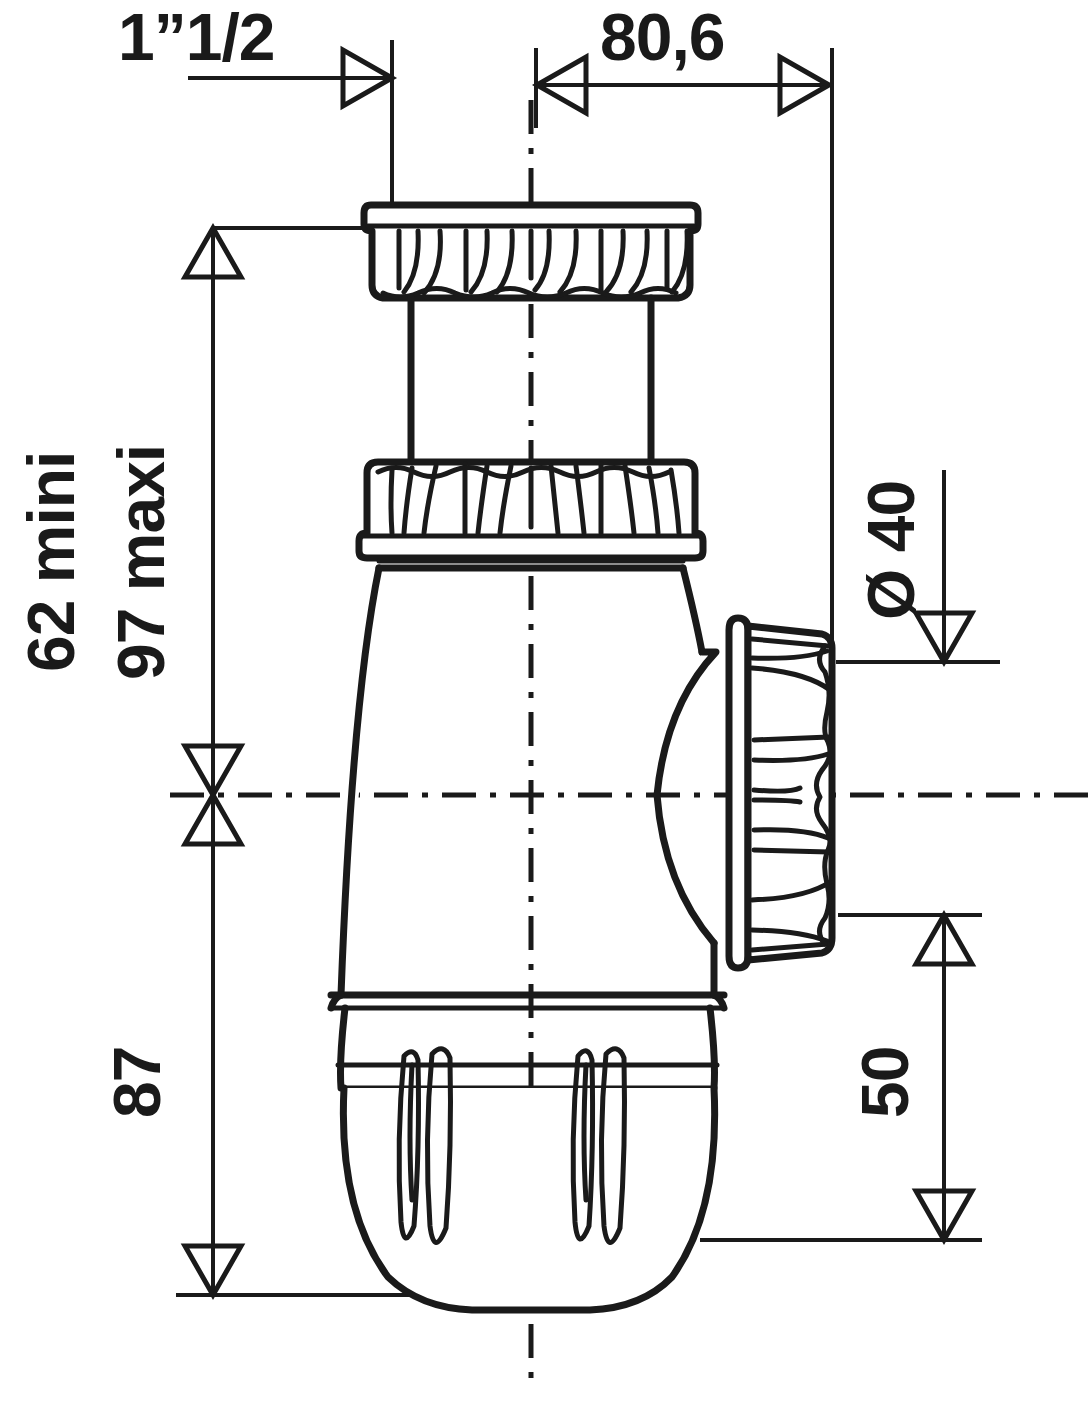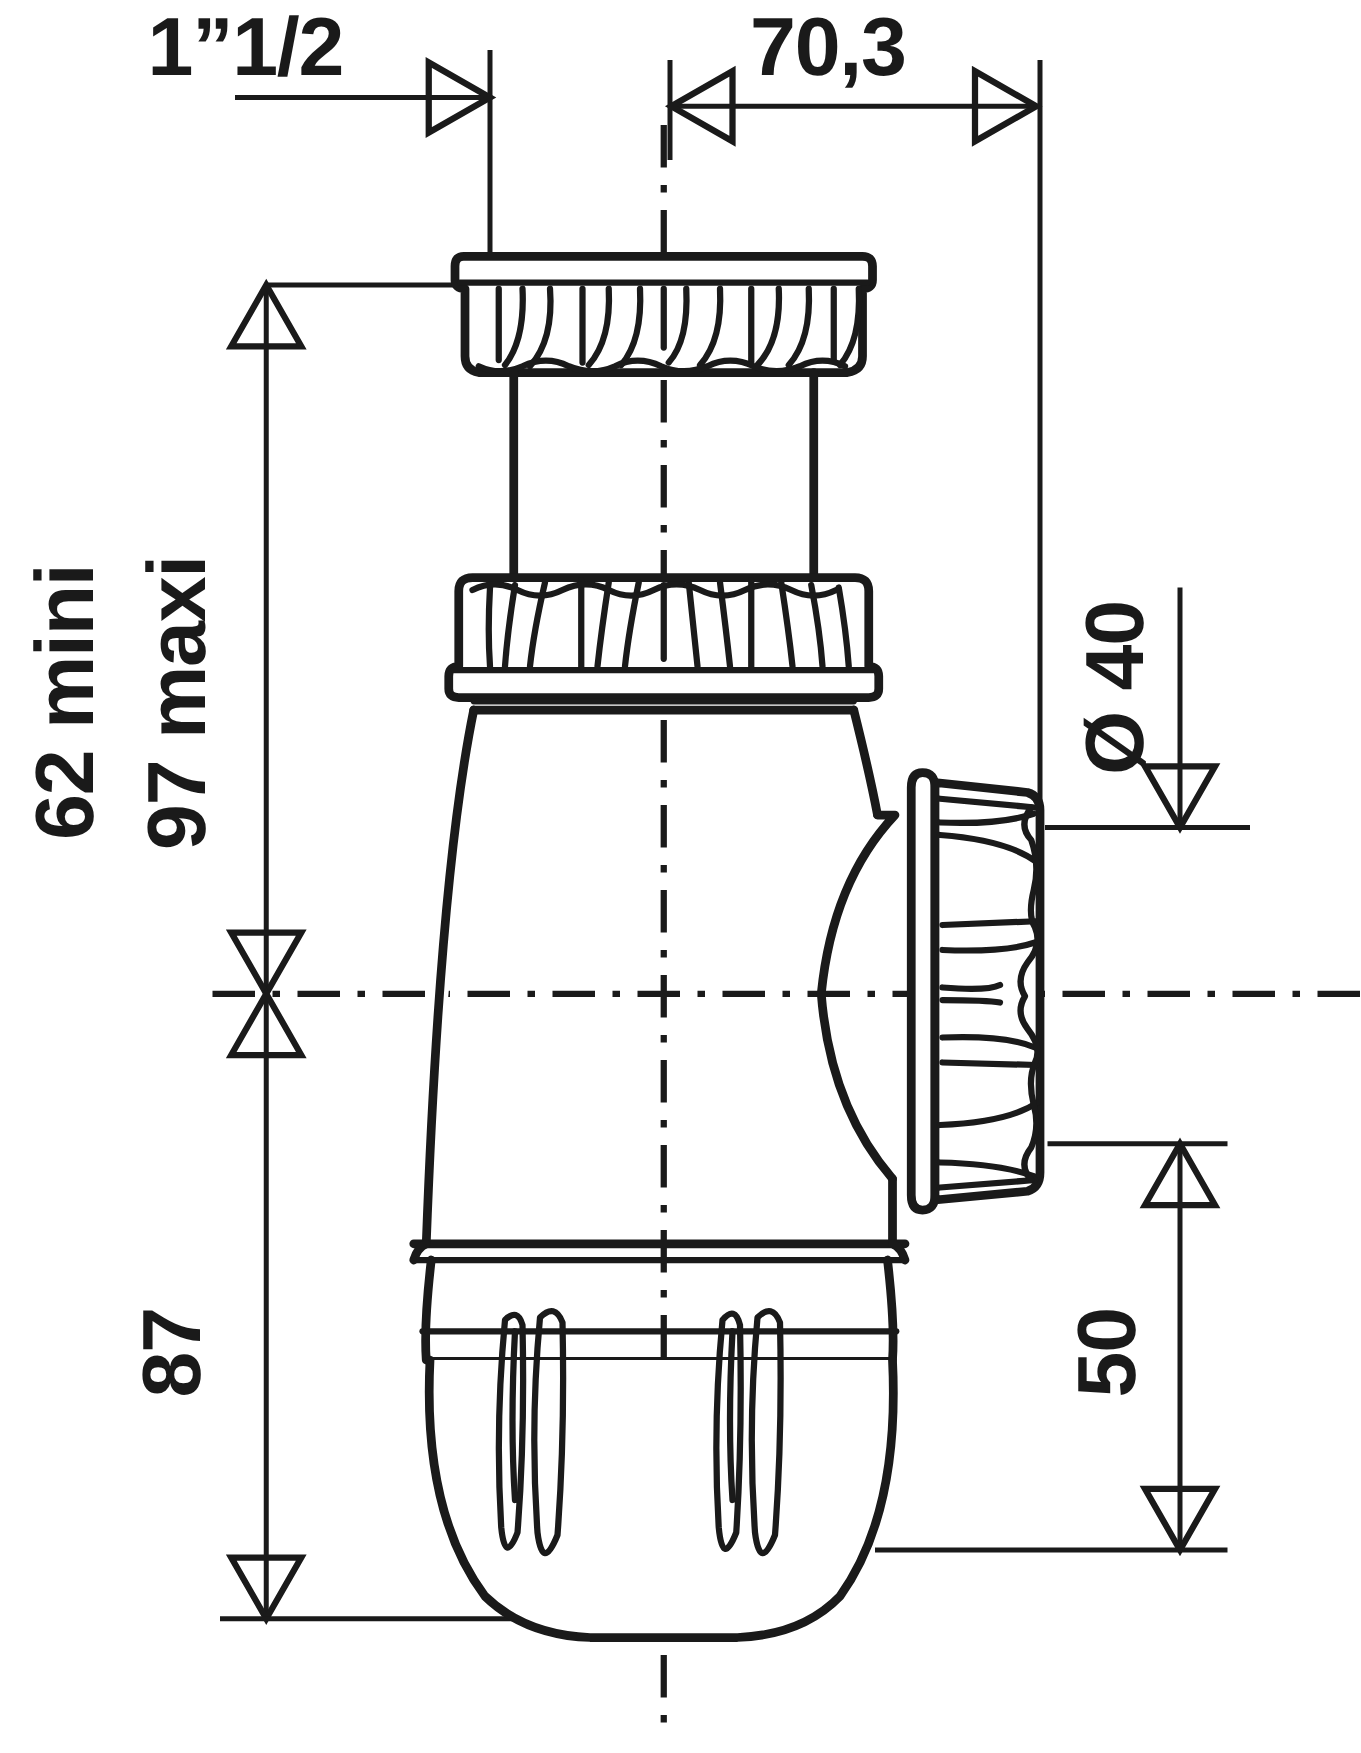--- a/index.html
+++ b/index.html
@@ -205,21 +205,21 @@
                                 Q594,1150 592,1060 Q588,1044 578,1056 Z"></path>
       <path class="partthin" d="M606,1054 Q598,1140 604,1226 Q608,1258 620,1228
                                 Q626,1148 624,1058 Q618,1042 606,1054 Z"></path>
       <path class="partthin" d="M586,1065 Q582,1140 586,1200"></path>
     </g>
 
   </svg>
 
   <div class="dimlabel" style="left:118px;top:4px;font-size:66px;letter-spacing:-1px;">1”1/2</div>
 
-  <div class="dimlabel" style="left:600px;top:4px;font-size:66px;letter-spacing:-1px;">70,3</div>
+  <div class="dimlabel" style="left:600px;top:4px;font-size:66px;letter-spacing:-1px;">80,6</div>
 
   <div class="dimlabel rot90" style="left:18px;top:672px;font-size:66px;transform:rotate(-90deg);letter-spacing:-1px;">62 mini</div>
 
   <div class="dimlabel rot90" style="left:108px;top:680px;font-size:66px;transform:rotate(-90deg);letter-spacing:-1px;">97 maxi</div>
 
   <div class="dimlabel rot90" style="left:104px;top:1118px;font-size:66px;transform:rotate(-90deg);letter-spacing:-1px;">87</div>
 
   <div class="dimlabel rot90" style="left:858px;top:620px;font-size:66px;transform:rotate(-90deg);letter-spacing:-1px;">Ø 40</div>
 
   <div class="dimlabel rot90" style="left:852px;top:1118px;font-size:66px;transform:rotate(-90deg);letter-spacing:-1px;">50</div>

